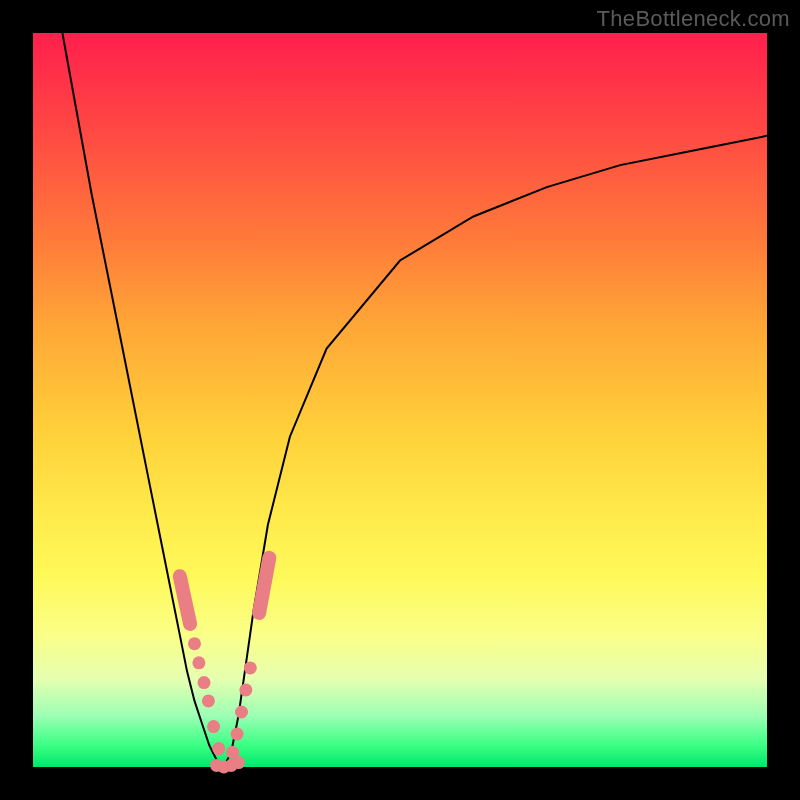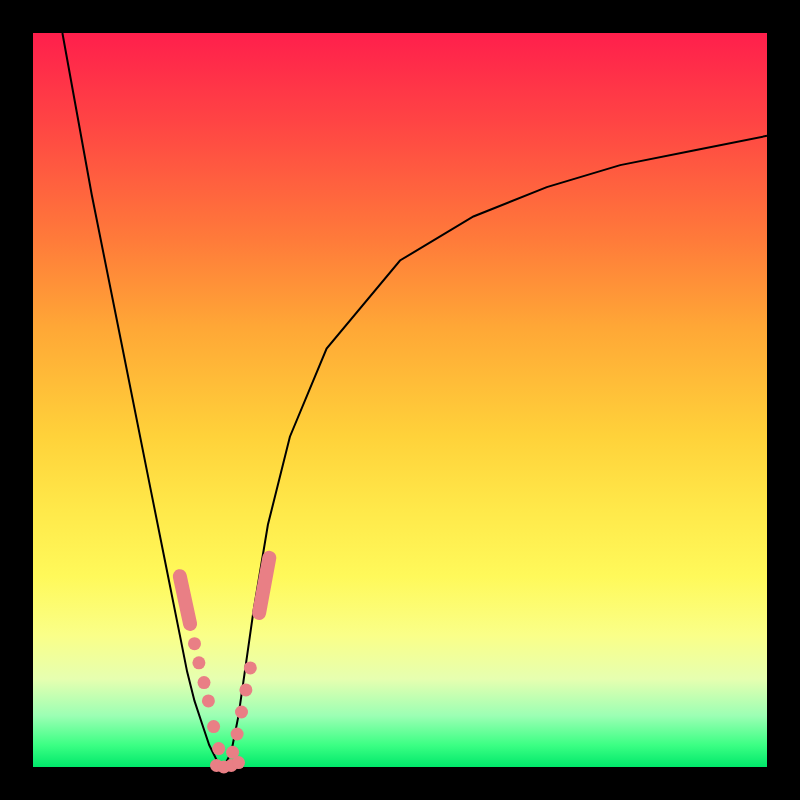--- a/index.html
+++ b/index.html
@@ -66,20 +66,21 @@
   }
   .beads-grp circle,
   .beads-grp rect {
     fill: #e97f85;
   }
 </style>
 </head>
 <body>
 
 <div class="frame">
+  <div class="watermark">TheBottleneck.com</div>
   <div class="plot">
     <svg class="curves" viewBox="0 0 734 734">
       <path id="left-curve" class="curve" d="M29.4 0.0 L58.7 161.5 L88.1 308.3 L117.4 455.1 L132.1 528.5 L146.8 601.9 L154.1 638.6 L161.5 667.9 L168.8 690.0 L176.2 712.0 L183.5 726.7 L190.8 734.0"></path>
       <path id="right-curve" class="curve" d="M190.8 734.0 L198.2 719.3 L205.5 682.6 L212.9 631.2 L220.2 579.9 L234.9 491.8 L256.9 403.7 L293.6 315.6 L367.0 227.5 L440.4 183.5 L513.8 154.1 L587.2 132.1 L660.6 117.4 L734.0 102.8"></path>
       <g id="beads" class="beads-grp">
           <line x1="146.8" y1="543.2" x2="157.1" y2="590.9" stroke="#e97f85" stroke-width="14" stroke-linecap="round"></line>
           <circle cx="161.5" cy="610.7" r="6.5" fill="#e97f85"></circle>
           <circle cx="165.9" cy="629.8" r="6.5" fill="#e97f85"></circle>
           <circle cx="171.0" cy="649.6" r="6.5" fill="#e97f85"></circle>
           <circle cx="175.4" cy="667.9" r="6.5" fill="#e97f85"></circle>

